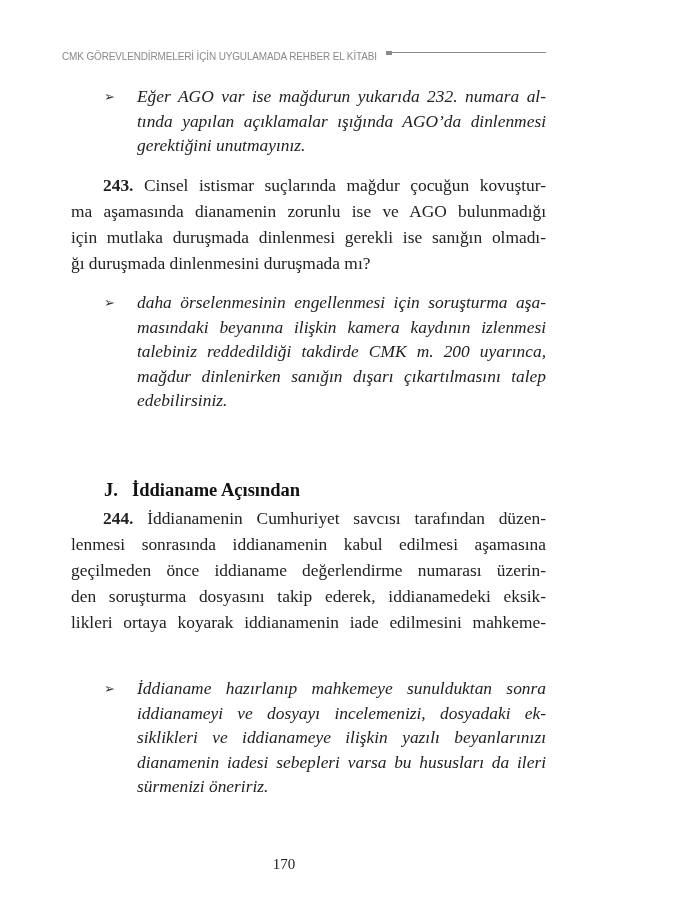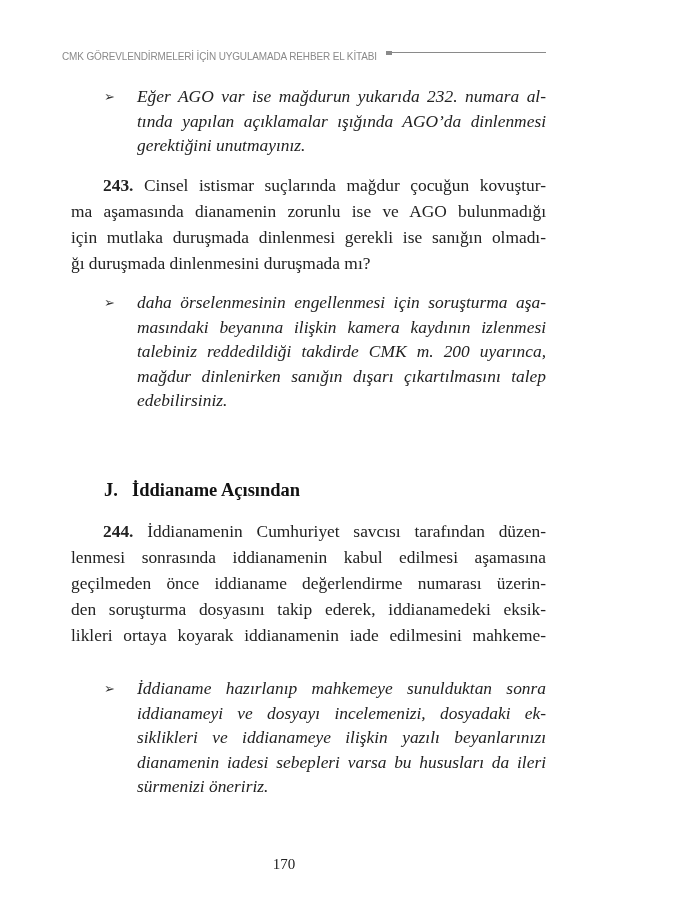--- a/index.html
+++ b/index.html
@@ -83,21 +83,21 @@
       <div style="text-align-last:justify;">mağdur dinlenirken sanığın dışarı çıkartılmasını talep</div>
       <div>edebilirsiniz.</div>
     </div>
   </div>
 
   <div class="heading">
     <span class="letter">J.</span><span>İddianame Açısından</span>
   </div>
 
   <div class="para text" style="top:505px; text-indent:0;">
-    <div style="padding-left:32px; text-align-last:justify;margin-top:13px;"><span class="num">244.</span> <span>İddianamenin Cumhuriyet savcısı tarafından düzen-</span></div>
+    <div style="padding-left:32px; text-align-last:justify;"><span class="num">244.</span> <span>İddianamenin Cumhuriyet savcısı tarafından düzen-</span></div>
     <div style="text-align-last:justify;">lenmesi sonrasında iddianamenin kabul edilmesi aşamasına</div>
     <div style="text-align-last:justify;">geçilmeden önce iddianame değerlendirme numarası üzerin-</div>
     <div style="text-align-last:justify;">den soruşturma dosyasını takip ederek, iddianamedeki eksik-</div>
     <div style="text-align-last:justify;">likleri ortaya koyarak iddianamenin iade edilmesini mahkeme-</div>
   </div>
 
   <div class="bullet text" style="top:676px;">
     <span class="arrow">➢</span>
     <div class="btext">
       <div style="text-align-last:justify;">İddianame hazırlanıp mahkemeye sunulduktan sonra</div>

